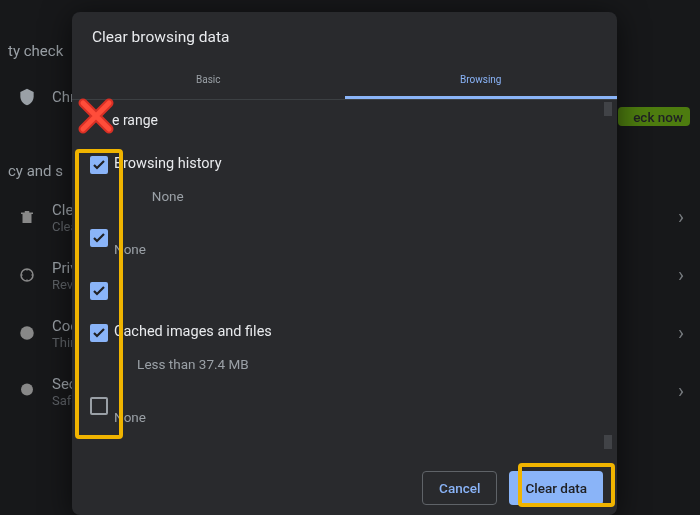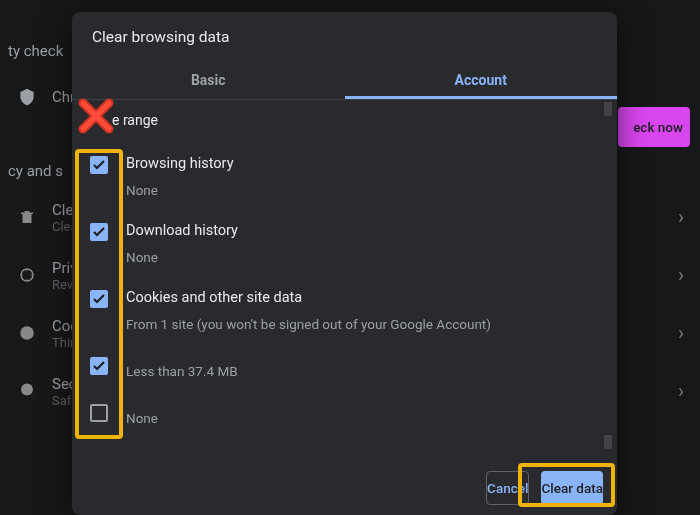--- a/index.html
+++ b/index.html
@@ -8,71 +8,71 @@
 
   
   .bg { position: absolute; inset: 0; background: #17181a; color: #56595c; font-size: 14px; }
   .bg .row { display:flex; align-items:center; gap:14px; height:58px; padding:0 16px; }
   .bg .row .t1 { color:#9aa0a6; font-size:15px; }
   .bg .row .t2 { color:#5f6368; font-size:13px; }
   .bg .chev { margin-left:auto; color:#777b7f; font-size:20px; }
   .bg .section-label { padding: 20px 8px 8px; color:#9aa0a6; font-size:15px; }
   .bg .icon { width:22px; height:22px; display:flex; align-items:center; justify-content:center; color:#888; }
   .bg .btn-checknow {
-    position:absolute; top:107px; right:10px; width:72px; height:40px;
-    background:#d946ef; color:#202124; border-radius:4px; display:flex; align-items:center; justify-content:flex-end;
+    position:absolute; top:107px; right:10px; width:72px; height:19px;
+    background:#4d7c0f; color:#202124; border-radius:4px; display:flex; align-items:center; justify-content:flex-end;
     font-size:13.5px; padding-right:7px; font-weight:500;
   }
 
   
   .modal {
     position:absolute; left:72px; top:12px; width:545px; height:503px;
     background:#292a2d; border-radius:8px; box-shadow:0 4px 30px rgba(0,0,0,.6);
     display:flex; flex-direction:column;
   }
   .modal-title { font-size:15.5px; color:#e8eaed; padding:16px 20px 14px; font-weight:400; }
 
   .tabs { display:flex; height:40px; border-bottom:1px solid #3c4043; }
-  .tab { flex:1; display:flex; align-items:center; justify-content:center; font-size:14px; color:#9aa0a6; cursor:pointer; font-weight:700; }
+  .tab { flex:1; display:flex; align-items:center; justify-content:center; font-size:10px; color:#9aa0a6; cursor:pointer; font-weight:400; }
   .tab.active { color:#8ab4f8; box-shadow: inset 0 -3px 0 #8ab4f8; }
 
   .scroll-area { position:relative; flex:1; padding:12px 18px 0 18px; overflow:hidden; }
   .scroll-area::after {
     content:""; position:absolute; right:4px; top:2px; width:10px; bottom:10px;
     background:linear-gradient(#5f6368,#5f6368) top/8px 14px no-repeat,
                linear-gradient(#5f6368,#5f6368) bottom/8px 14px no-repeat;
     pointer-events:none; opacity:.45;
   }
 
   .time-row { display:flex; gap:18px; margin: 0 0 18px 22px; }
   .time-label { color:#e8eaed; font-size:14px; }
   .select {
     position:relative; width:218px; height:34px; background:#35363a; border-radius:4px;
     display:flex; align-items:center; padding:0 12px; color:#e8eaed; font-size:14px; cursor:pointer;
   }
   .select .caret { position:absolute; right:12px; top:50%; transform:translateY(-50%); }
   .caret svg { display:block; }
 
   .options { display:flex; flex-direction:column; gap:0; }
-  .opt { display:flex; align-items:flex-start; gap:18px; padding:8px 0 14px 0; }
+  .opt { display:flex; align-items:flex-start; gap:6px; padding:8px 0 14px 0; }
   .cb {
     width:18px; height:18px; border:2px solid #9aa0a6; border-radius:2px; margin-top:2px; cursor:pointer;
     display:flex; align-items:center; justify-content:center; flex:none;
   }
   .cb.checked { background:#8ab4f8; border-color:#8ab4f8; }
   .cb.checked svg { display:block; }
   .cb svg { display:none; }
   .opt .texts .tt { color:#e8eaed; font-size:14.5px; line-height:20px; }
-  .opt .texts .sub { color:#9aa0a6; font-size:13.5px; line-height:18px; margin-top:7px; }
+  .opt .texts .sub { color:#9aa0a6; font-size:13.5px; line-height:18px; margin-top:13px;text-align:center; }
 
   .footer {
     height:56px; border-top:1px solid rgba(0,0,0,0); display:flex; align-items:center; justify-content:flex-end;
     gap:12px; padding:0 14px;
   }
-  .btn { height:34px; padding:0 0; border-radius:4px; font-size:13.5px; display:flex; align-items:center; cursor:pointer; font-weight:500; }
+  .btn { height:34px; padding:0 16px; border-radius:4px; font-size:13.5px; display:flex; align-items:center; cursor:pointer; font-weight:500; }
   .btn-cancel { border:1px solid #5f6368; color:#8ab4f8; background:transparent; }
   .btn-clear  { background:#8ab4f8; color:#202124;justify-content:center; }
 
   
   .anno { position:absolute; pointer-events:none; }
   .anno-box { border:4px solid #f0b400; border-radius:4px; }
   .anno-checks { left:75px; top:149px; width:48px; height:290px; }
   .anno-clear  { left:518px; top:463px; width:97px; height:44px; }
   .anno-x {
     left:78px; top:98px; width:36px; height:36px;
@@ -147,21 +147,21 @@
       </div>
     <span class="chev">›</span>
   </div>
 </div>
 
 <div class="modal">
   <div class="modal-title">Clear browsing data</div>
 
   <div class="tabs">
     <div class="tab">Basic</div>
-    <div class="tab active">Account</div>
+    <div class="tab active">Browsing</div>
   </div>
 
   <div class="scroll-area">
     <div class="time-row">
       <span class="time-label">e range</span>
     </div>
 
     <div class="options">
 
       <div class="opt">
@@ -176,44 +176,40 @@
         </div>
       </div>
 
       <div class="opt">
         <div class="cb checked">
           <svg width="12" height="10" viewBox="0 0 12 10">
               <path d="M1 5l3 3 7-7" stroke="#202124" stroke-width="2.2" fill="none"></path>
             </svg>
         </div>
         <div class="texts">
-          <div class="tt">Download history</div>
           <div class="sub">None</div>
         </div>
       </div>
 
       <div class="opt">
         <div class="cb checked">
           <svg width="12" height="10" viewBox="0 0 12 10">
               <path d="M1 5l3 3 7-7" stroke="#202124" stroke-width="2.2" fill="none"></path>
             </svg>
         </div>
-        <div class="texts">
-          <div class="tt">Cookies and other site data</div>
-          <div class="sub">From 1 site (you won't be signed out of your Google Account)</div>
-        </div>
-      </div>
-
-      <div class="opt">
-        <div class="cb checked">
-          <svg width="12" height="10" viewBox="0 0 12 10">
-              <path d="M1 5l3 3 7-7" stroke="#202124" stroke-width="2.2" fill="none"></path>
-            </svg>
-        </div>
-        <div class="texts">
+      </div>
+
+      <div class="opt">
+        <div class="cb checked">
+          <svg width="12" height="10" viewBox="0 0 12 10">
+              <path d="M1 5l3 3 7-7" stroke="#202124" stroke-width="2.2" fill="none"></path>
+            </svg>
+        </div>
+        <div class="texts">
+          <div class="tt">Cached images and files</div>
           <div class="sub">Less than 37.4 MB</div>
         </div>
       </div>
 
       <div class="opt">
         <div class="cb">
           
         </div>
         <div class="texts">
           <div class="sub">None</div>

